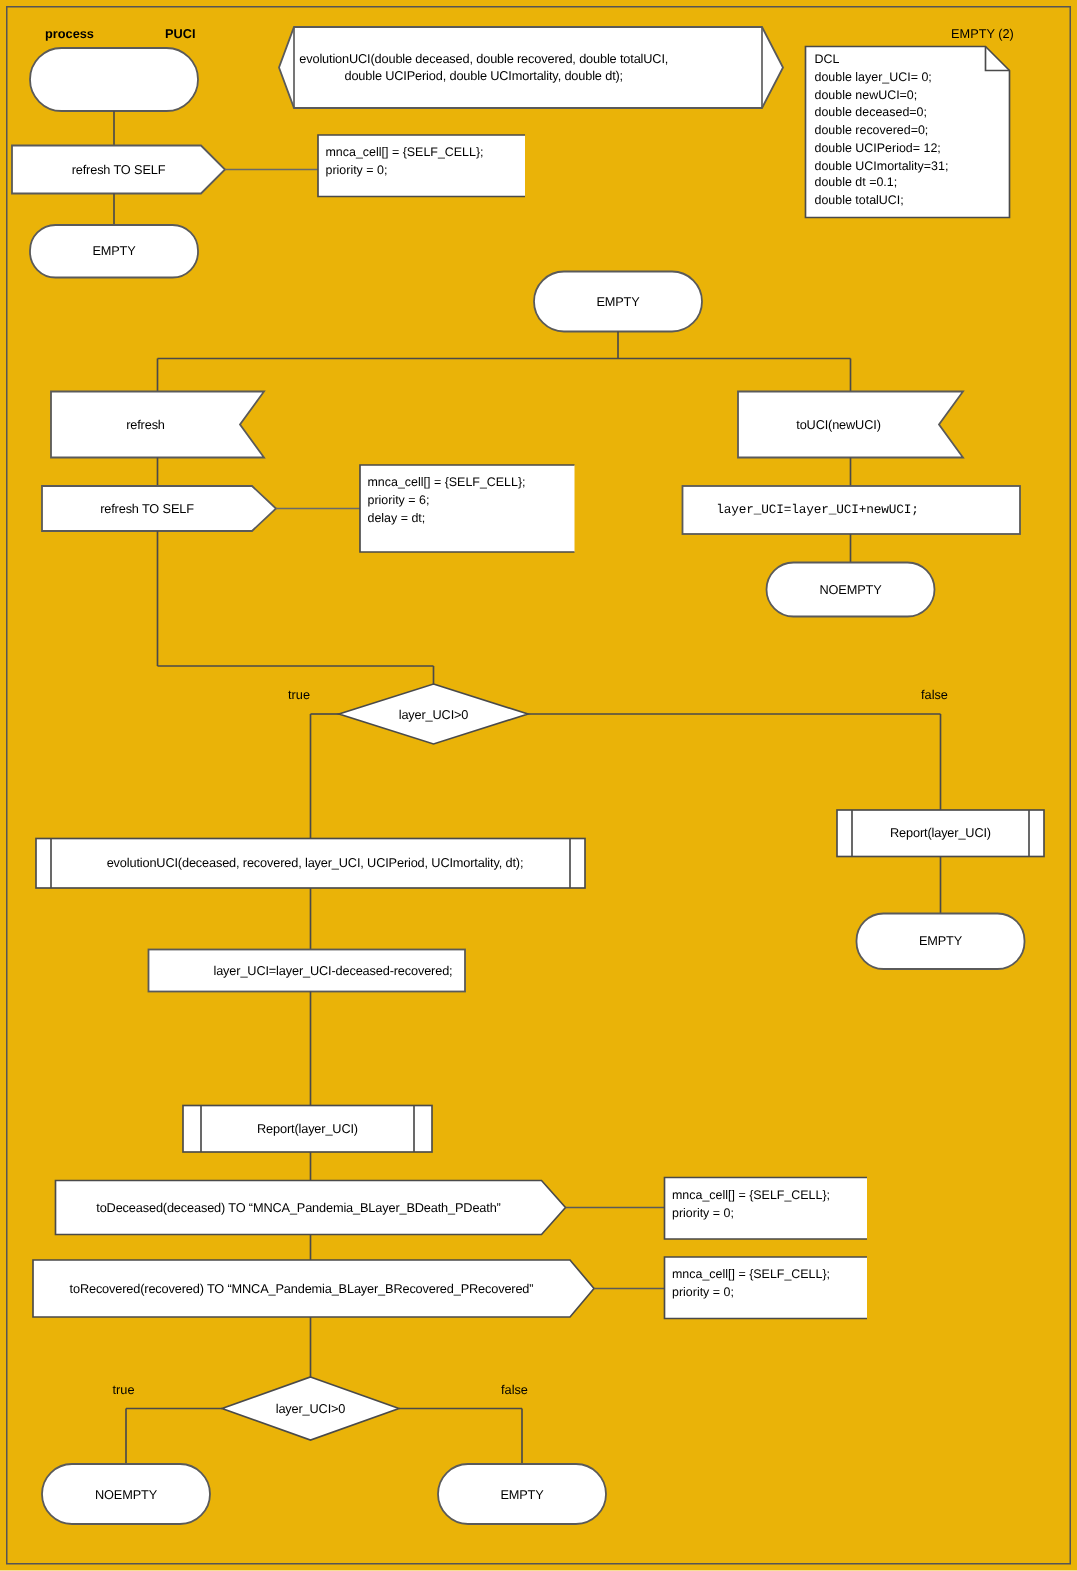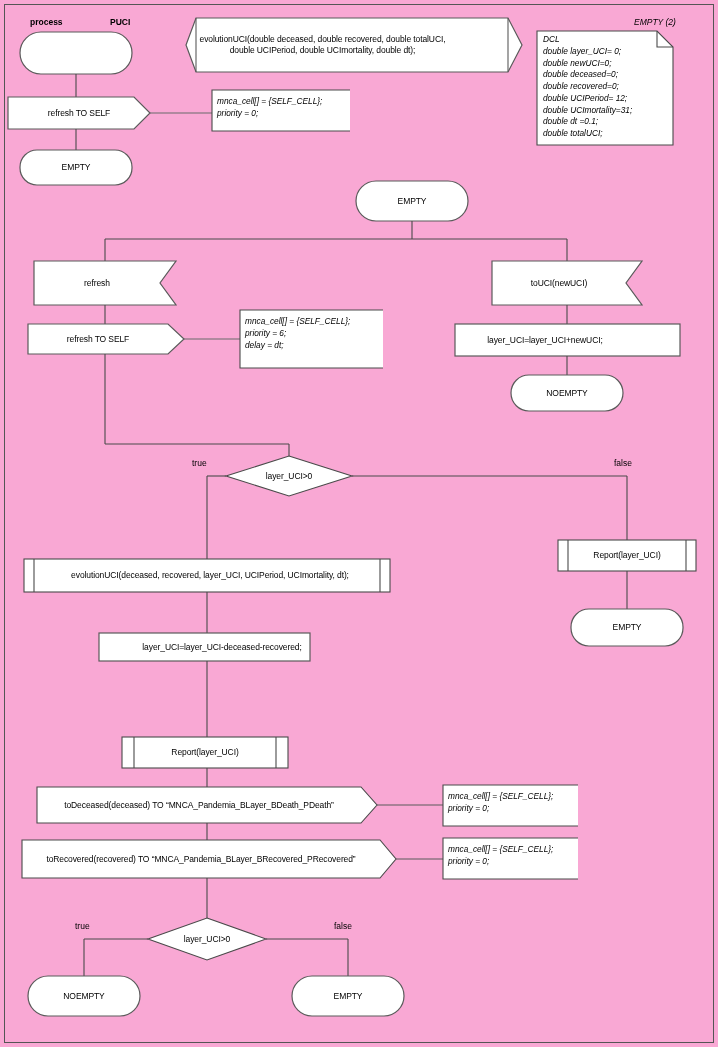--- a/index.html
+++ b/index.html
@@ -5,21 +5,21 @@
   * { box-sizing: border-box; }
   html, body {
     margin: 0; padding: 0;
     background: #ffffff;
     font-family: "Liberation Sans", sans-serif;
   }
   #page {
     position: relative;
     width: 718px;
     height: 1047px;
-    background: #f9a8d4;
+    background: #eab308;
     overflow: hidden;
   }
   #frame {
     position: absolute;
     left: 4px; top: 4px;
     width: 710px; height: 1039px;
     border: 1px solid #555555;
   }
   svg.layer {
     position: absolute;
@@ -46,21 +46,20 @@
     white-space: nowrap;
   }
   .lbl.bold { font-weight: bold; font-size: 8.5px; }
   .note-txt {
     position: absolute;
     font-size: 8.3px;
     color: #000;
     line-height: 1.42;
     white-space: pre-line;
     text-align: left;
-    font-style: italic;
   }
 </style>
 </head>
 <body>
 
 <div id="page">
 
   <div id="frame"></div>
 
   <svg class="layer" viewBox="0 0 718 1047" xmlns="http://www.w3.org/2000/svg">
@@ -165,21 +164,21 @@
       <line x1="266" y1="939" x2="348" y2="939"></line>
       <line x1="348" y1="939" x2="348" y2="976"></line>
 
       <rect x="28" y="976" width="112" height="40" rx="20" ry="20" fill="#fff" stroke="#5a5a5a" stroke-width="1.2"></rect>
       <rect x="292" y="976" width="112" height="40" rx="20" ry="20" fill="#fff" stroke="#5a5a5a" stroke-width="1.2"></rect>
     </g>
   </svg>
 
   <div class="lbl bold" style="left:30px; top:17px;">process</div>
   <div class="lbl bold" style="left:89px; top:17px;margin-left:21px;">PUCI</div>
-  <div class="lbl" style="left:634px; top:17px;font-style:italic;">EMPTY (2)</div>
+  <div class="lbl" style="left:634px; top:17px;">EMPTY (2)</div>
 
   <div class="node" style="left:196px; top:18px; width:253px; height:54px;">evolutionUCI(double deceased, double recovered, double totalUCI,
 double UCIPeriod, double UCImortality, double dt);</div>
 
   <div class="note-txt" style="left:543px; top:34px; width:128px;">DCL
 double layer_UCI= 0;
 double newUCI=0;
 double deceased=0;
 double recovered=0;
 double UCIPeriod= 12;
@@ -201,21 +200,21 @@
   <div class="node" style="left:34px; top:261px; width:126px; height:44px;">refresh</div>
 
   <div class="node" style="left:28px; top:324px; width:140px; height:30px;">refresh TO SELF</div>
 
   <div class="note-txt" style="left:245px; top:316px; width:135px;">mnca_cell[] = {SELF_CELL};
 priority = 6;
 delay = dt;</div>
 
   <div class="node" style="left:492px; top:261px; width:134px; height:44px;">toUCI(newUCI)</div>
 
-  <div class="node" style="left:455px; top:324px; width:180px; height:32px;">layer_UCI=layer_UCI+newUCI;</div>
+  <div class="node" style="left:455px; top:324px; width:180px; height:32px;font-family:Liberation Mono, monospace;">layer_UCI=layer_UCI+newUCI;</div>
 
   <div class="node" style="left:511px; top:375px; width:112px; height:36px;">NOEMPTY</div>
 
   <div class="node" style="left:249px; top:466px; width:80px; height:20px;">layer_UCI&gt;0</div>
   <div class="lbl" style="left:192px; top:458px;">true</div>
   <div class="lbl" style="left:614px; top:458px;">false</div>
 
   <div class="node" style="left:40px; top:559px; width:340px; height:33px;">evolutionUCI(deceased, recovered, layer_UCI, UCIPeriod, UCImortality, dt);</div>
 
   <div class="node" style="left:99px; top:633px; width:246px; height:28px;">layer_UCI=layer_UCI-deceased-recovered;</div>

